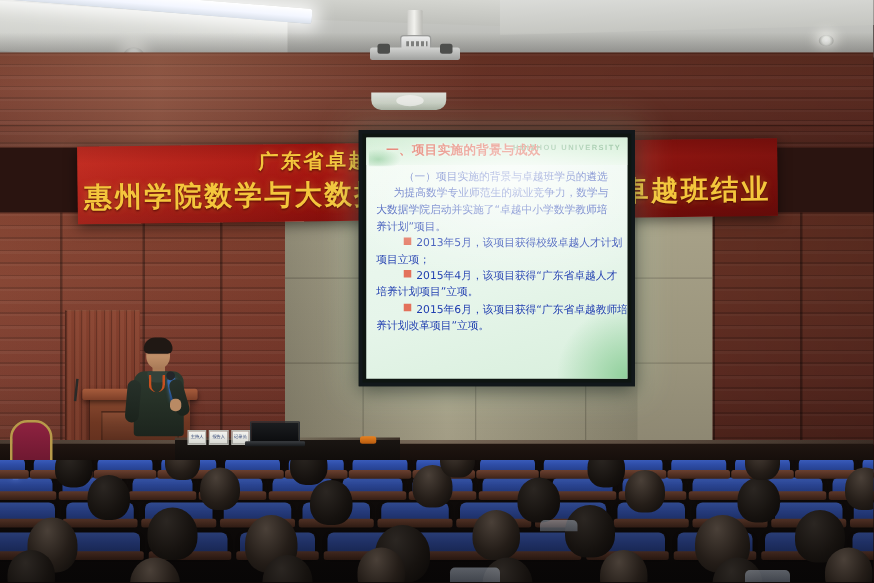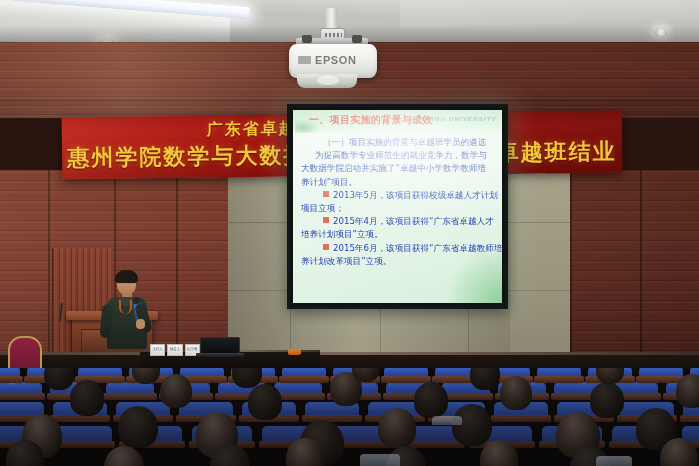--- a/index.html
+++ b/index.html
@@ -412,24 +412,20 @@
   <div class="tiny-fix"></div>
 
   <div class="wall-upper">
     <div class="wall-seam" style="top:58px"></div>
   </div>
 
   <div class="proj-wrap">
     <div class="proj-rod"></div>
     <div class="proj-joint"></div>
     <div class="proj-bracket"></div>
-    <div class="proj-body">
-      <div class="proj-badge"></div>
-      <div class="proj-logo">EPSON</div>
-    </div>
     <div class="proj-lens"></div>
   </div>
 
   <div class="wall-mid">
     <div class="panel-groove" style="left:48px"></div>
     <div class="panel-groove" style="left:114px"></div>
     <div class="panel-groove" style="left:176px"></div>
     <div class="panel-groove" style="left:228px"></div>
     <div class="panel-groove" style="left:570px"></div>
     <div class="panel-groove" style="left:640px"></div>

